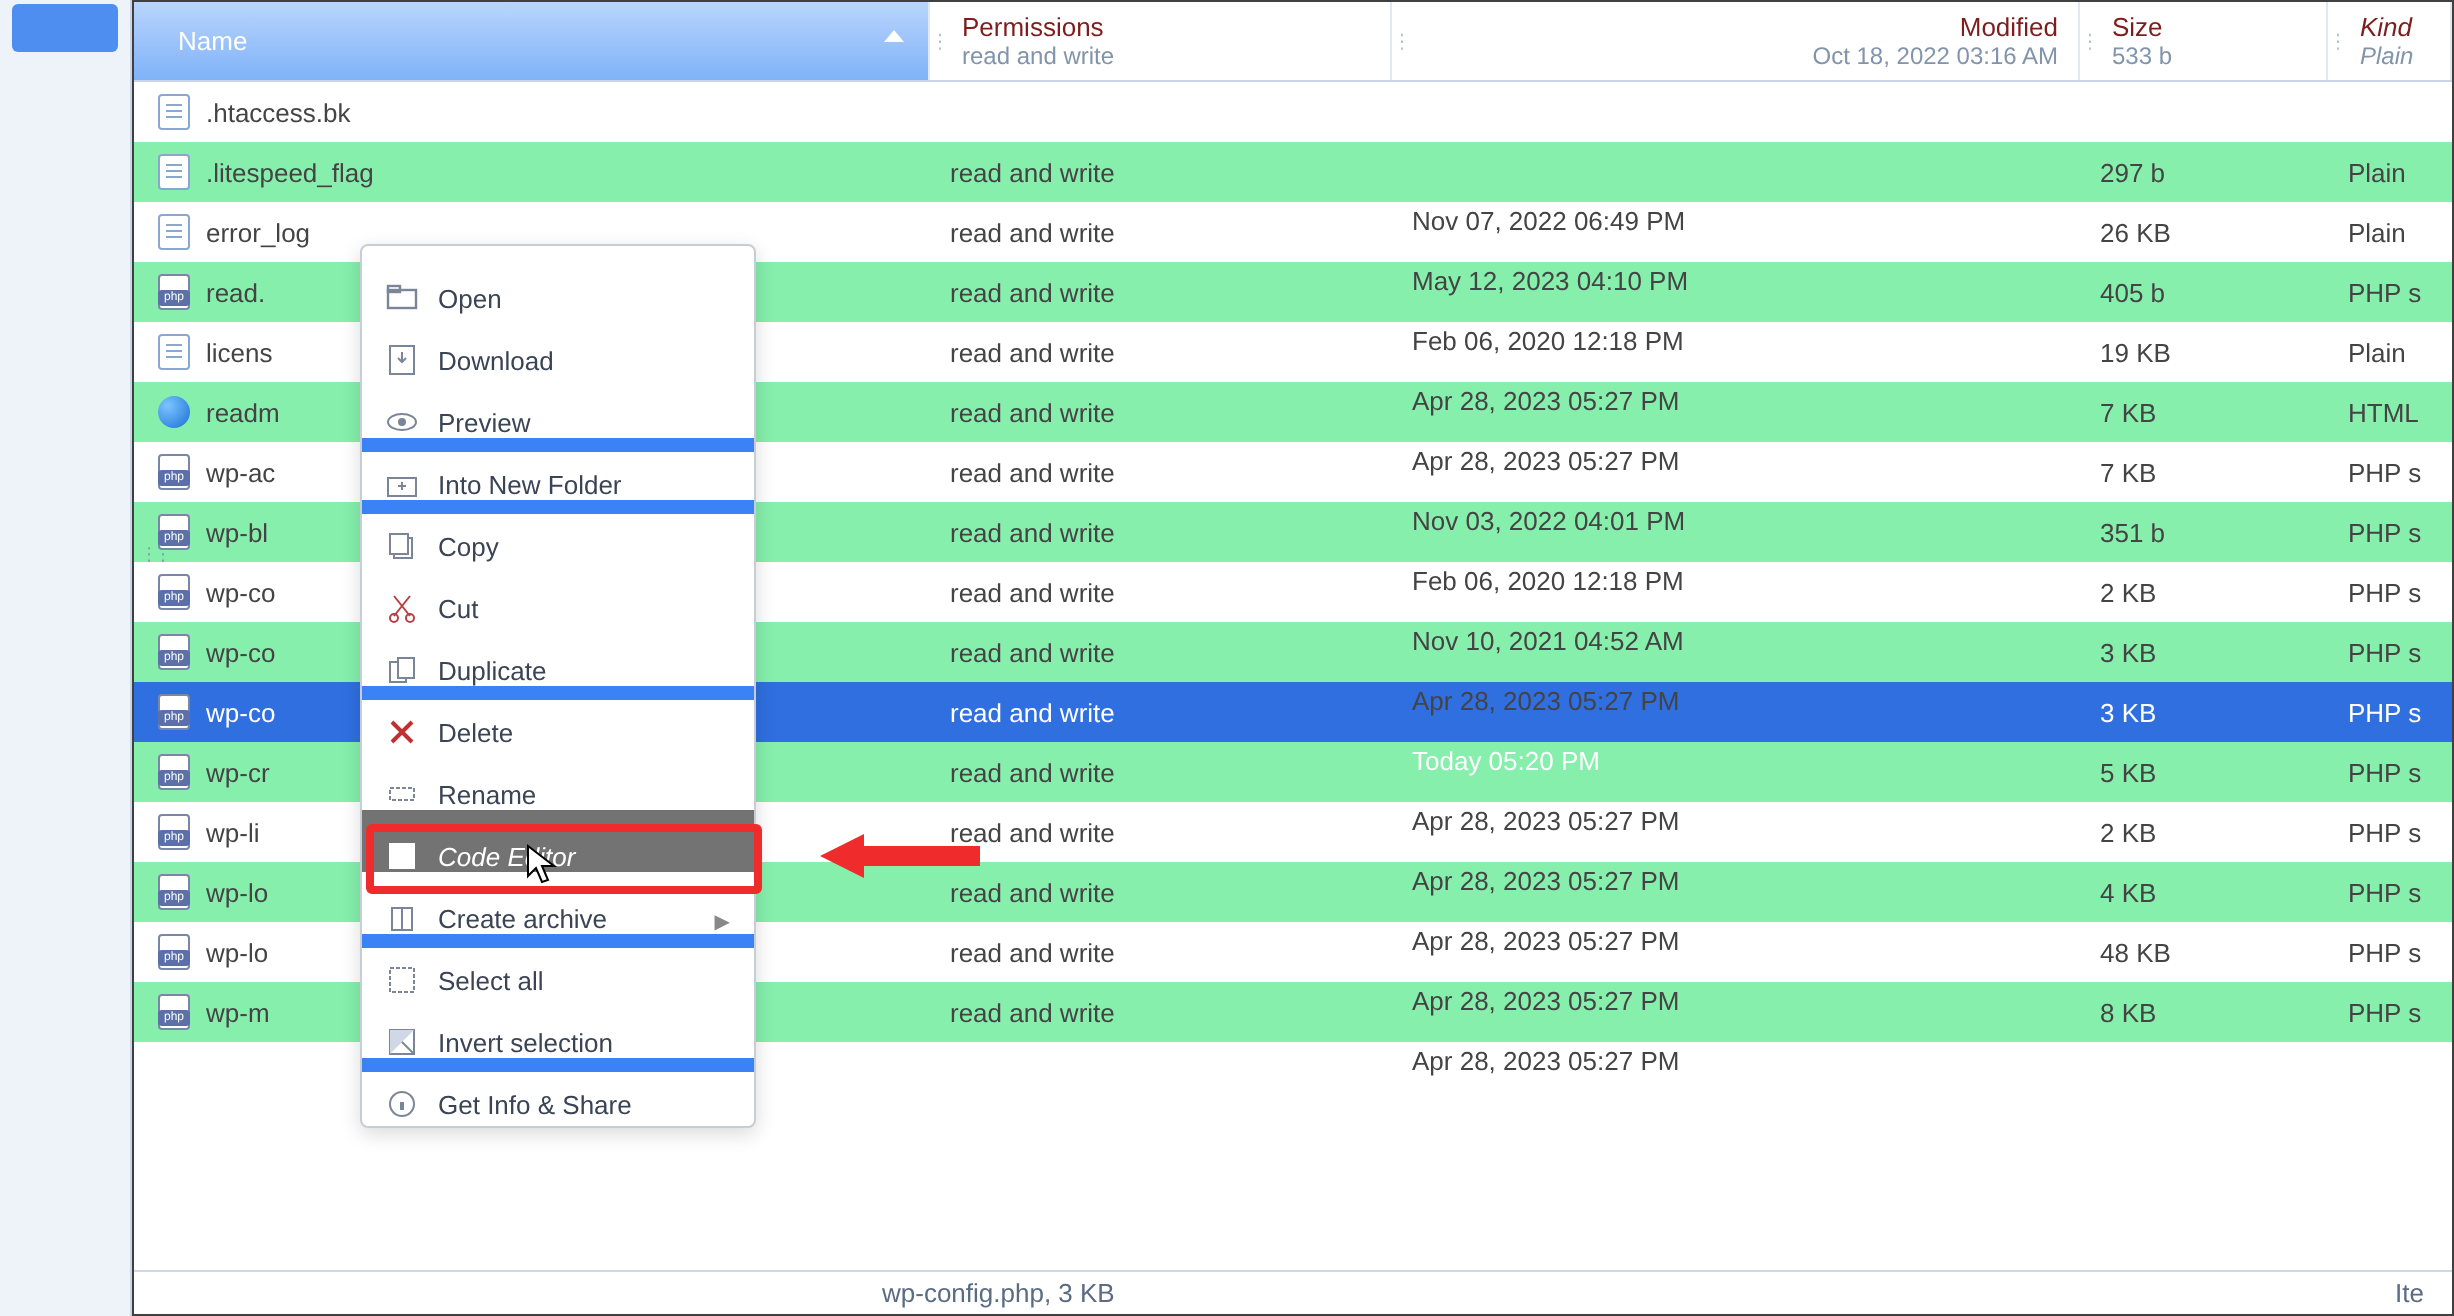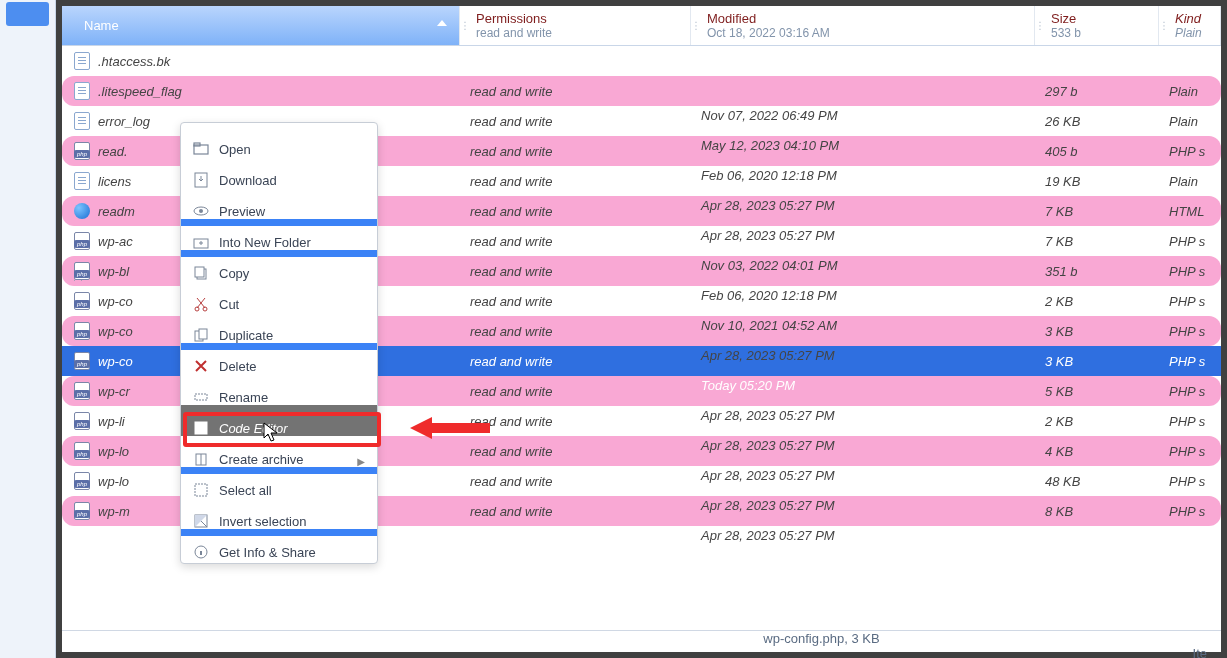--- a/index.html
+++ b/index.html
@@ -33,21 +33,21 @@
   width: 10px;
   text-align: center;
   color: #8899aa;
   font-size: 9px;
   letter-spacing: -2px;
 }
 .main {
   flex: 1;
   display: flex;
   flex-direction: column;
-  border: 6px solid #404040;
+  border: 1px solid #404040;
 }
 .table-header {
   display: flex;
   color: #5a6b82;
   border-bottom: 1px solid #c9d6e8;
   height: 40px;
   align-items: stretch;
 }
 .th {
   padding: 3px 10px 3px 10px;
@@ -69,31 +69,31 @@
 .th-name .sort-arrow {
   position: absolute;
   right: 12px;
   top: 14px;
   width: 0; height: 0;
   border-left: 5px solid transparent;
   border-right: 5px solid transparent;
   border-bottom: 6px solid #fff;
 }
 .th-perm { width: 225px; }
-.th-mod  { width: 338px; }
+.th-mod  { width: 338px; text-align: right; }
 .th-size { width: 118px; }
 .th-kind { width: 56px; font-style: italic; }
 .drag { width: 6px; color: #b7c2d0; text-align: center; font-size: 10px; display:flex; align-items:center; }
-.rows { flex: 1; font-style: italic; }
+.rows { flex: 1; }
 .row {
   display: flex;
   height: 30px;
   align-items: center;
 }
-.row.even { background: #f9a8d4; border-radius: 12px; }
+.row.even { background: #86efac; }
 .row.sel { background: #2f6fe0; color: #fff; }
 .row.sel .cell { color: #fff; }
 .cell {
   padding: 0 10px;
   color: #444;
   white-space: nowrap;
   overflow: hidden;
 }
 .c-name { width: 398px; display: flex; align-items: center; gap: 8px; padding-left: 12px; }
 .c-perm { width: 231px; }
@@ -135,21 +135,20 @@
   border-radius: 50%;
   width: 16px; height: 16px;
 }
 .status-bar {
   height: 22px;
   border-top: 1px solid #d0d8e4;
   display: flex;
   align-items: center;
   color: #5a6b82;
   padding: 0 14px;
-  flex-direction: column;
 }
 .status-left { margin-left: 360px; }
 .status-right { margin-left: auto; }
 
 
 .ctx {
   position: absolute;
   left: 180px;
   top: 122px;
   width: 198px;

